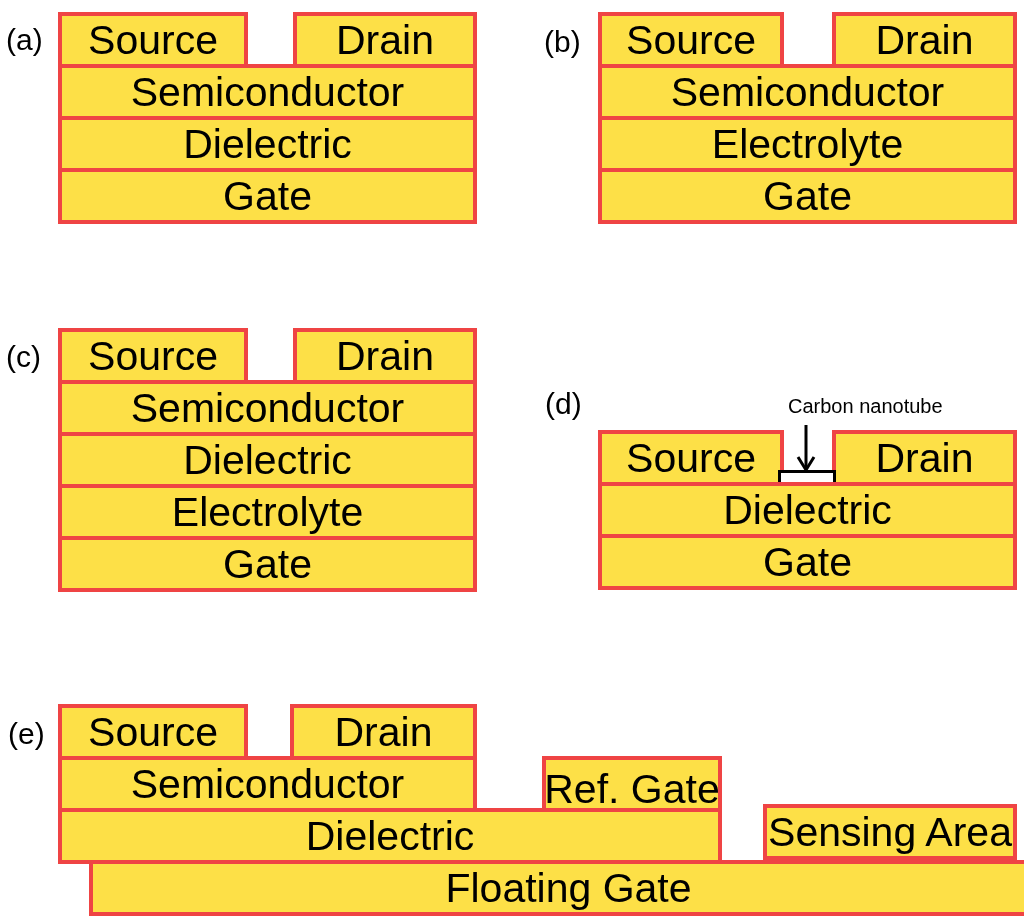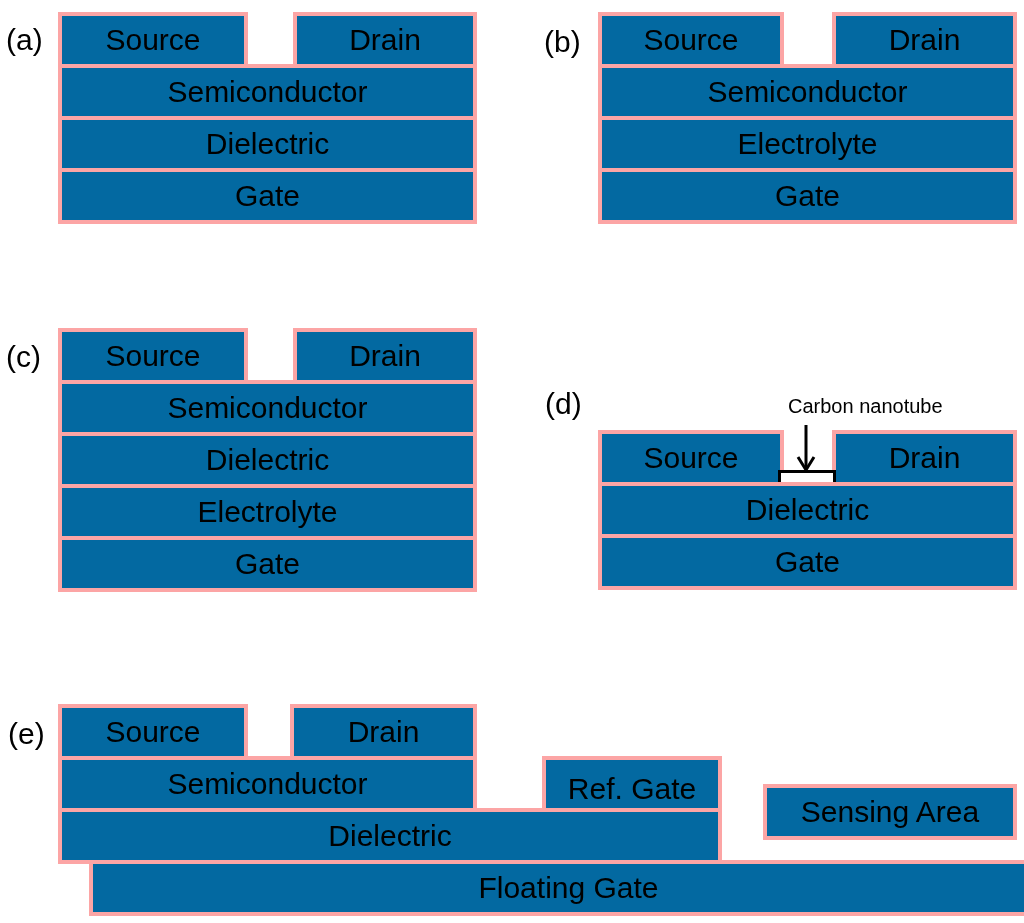--- a/index.html
+++ b/index.html
@@ -7,26 +7,26 @@
     position: relative;
     width: 1024px;
     height: 923px;
     background: #ffffff;
     font-family: "Liberation Sans", sans-serif;
     color: #000000;
   }
   .box {
     position: absolute;
     box-sizing: border-box;
-    border: 4px solid #fca5a5;
-    background: #0369a1;
+    border: 4px solid #ef4444;
+    background: #fde047;
     display: flex;
     align-items: center;
     justify-content: center;
-    font-size: 30px;
+    font-size: 41px;
     line-height: 1;
     white-space: nowrap;
   }
   .nano {
     position: absolute;
     box-sizing: border-box;
     border: 3px solid #000000;
     background: #ffffff;
   }
   .plabel {
@@ -81,16 +81,16 @@
   <div class="nano" style="left:778px; top:470px; width:58px; height:16px;"></div>
   <div class="box" style="left:598px; top:482px; width:419px; height:56px;">Dielectric</div>
   <div class="box" style="left:598px; top:534px; width:419px; height:56px;">Gate</div>
 
   <div class="plabel" style="left:8px; top:719px;">(e)</div>
   <div class="box" style="left:58px; top:704px; width:190px; height:56px;">Source</div>
   <div class="box" style="left:290px; top:704px; width:187px; height:56px;">Drain</div>
   <div class="box" style="left:58px; top:756px; width:419px; height:56px;">Semiconductor</div>
   <div class="box" style="left:542px; top:756px; width:180px; height:66px;">Ref. Gate</div>
   <div class="box" style="left:58px; top:808px; width:664px; height:56px;">Dielectric</div>
-  <div class="box" style="left:763px; top:784px; width:254px; height:56px;">Sensing Area</div>
+  <div class="box" style="left:763px; top:804px; width:254px; height:56px;">Sensing Area</div>
   <div class="box" style="left:58px; top:860px; width:959px; height:56px;margin-left:31px;">Floating Gate</div>
 
 </div>
 
 </body></html>

